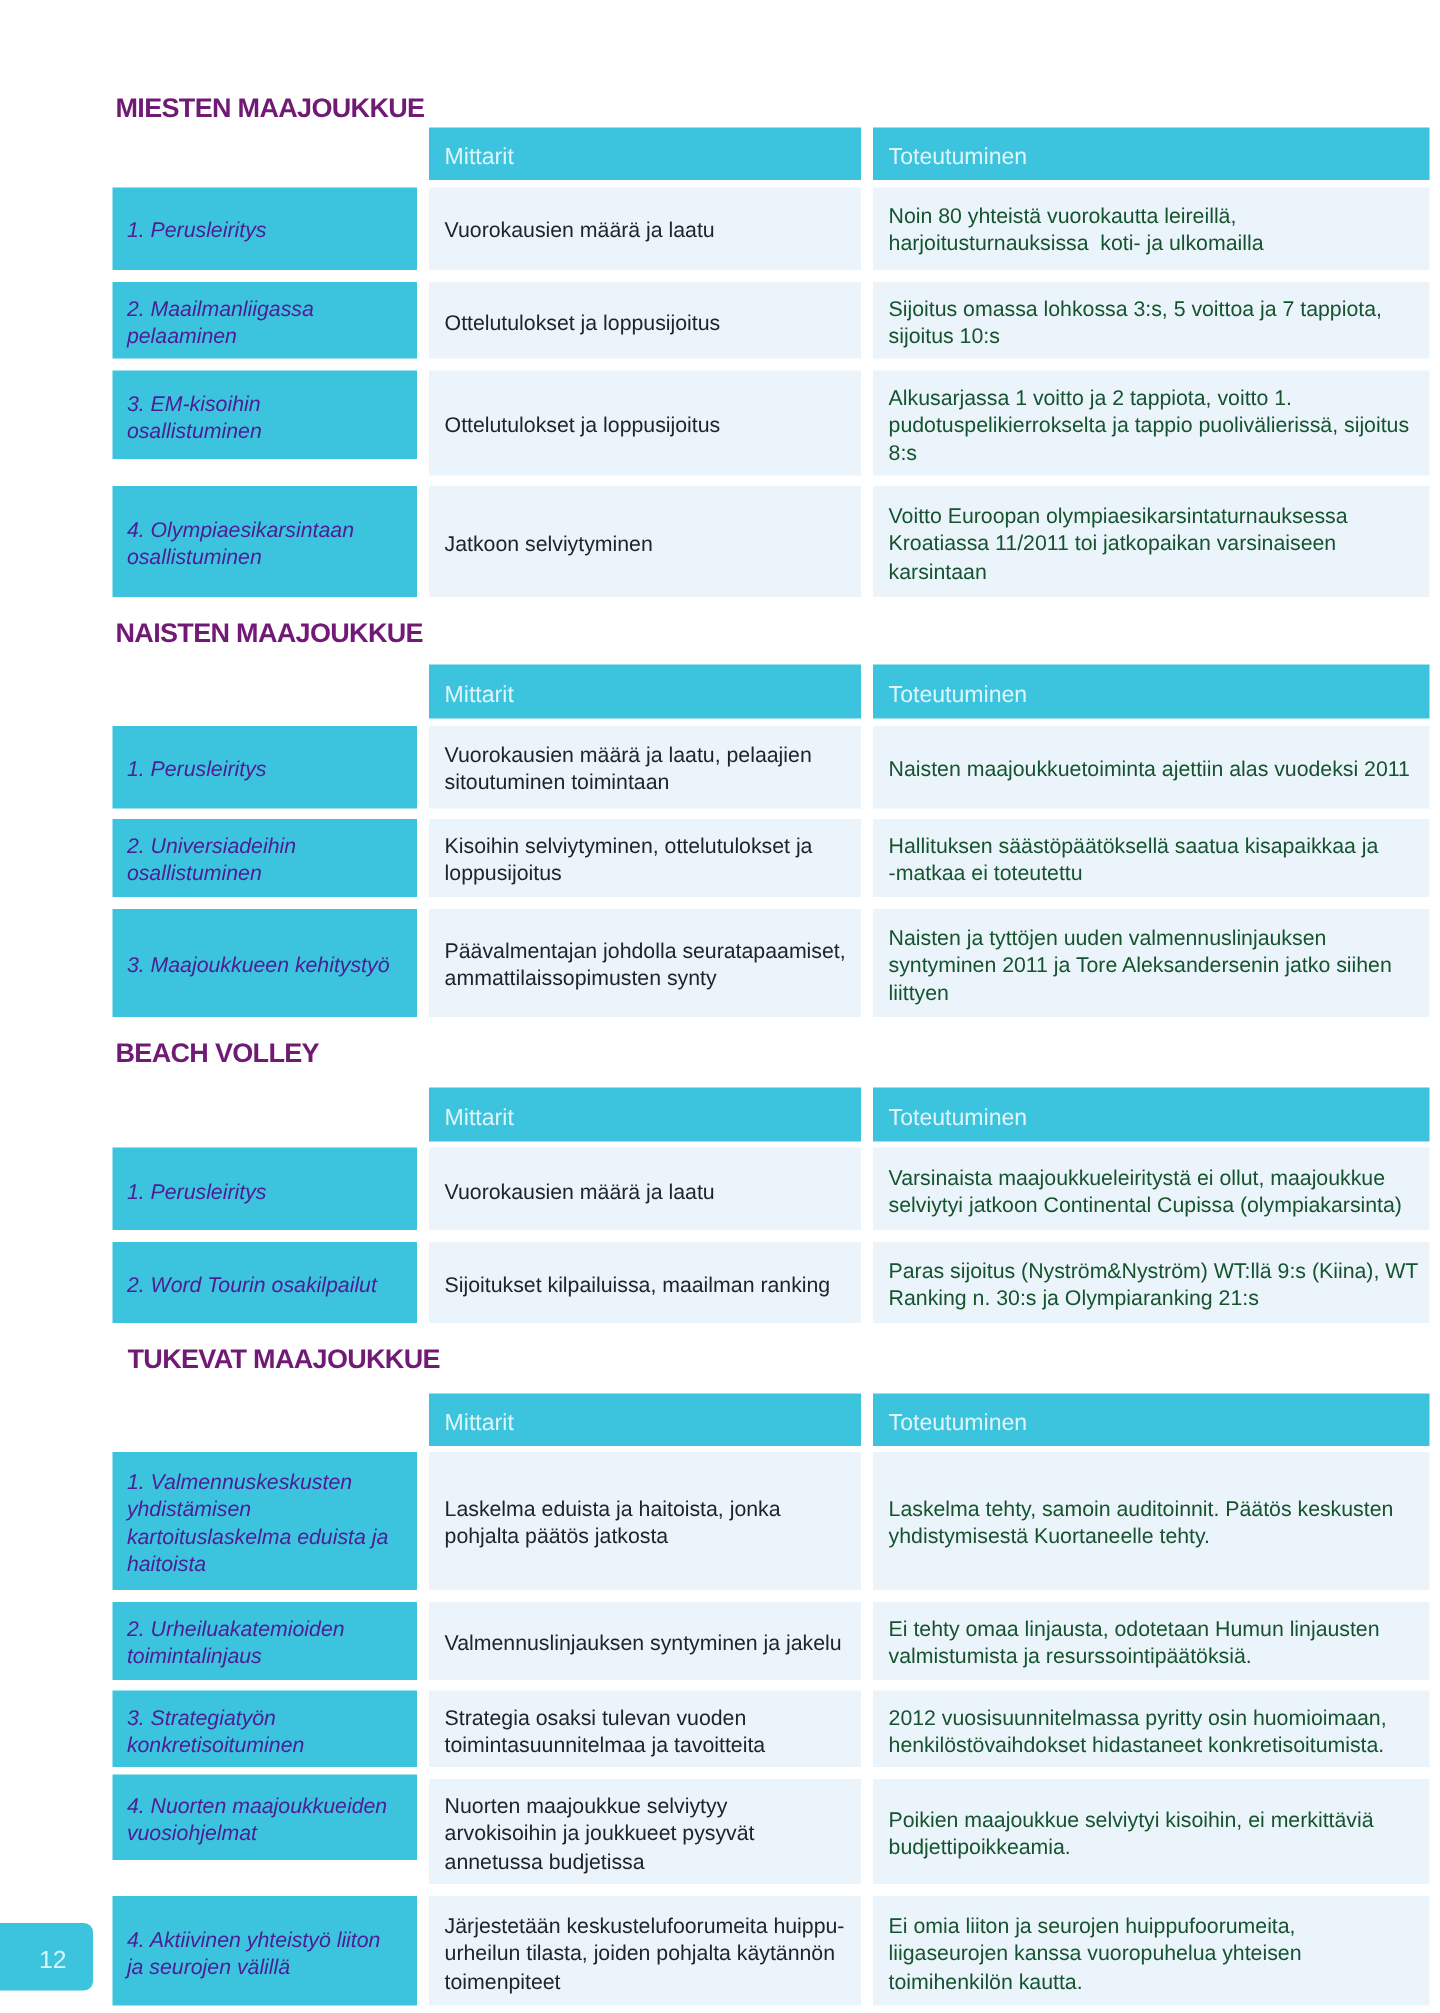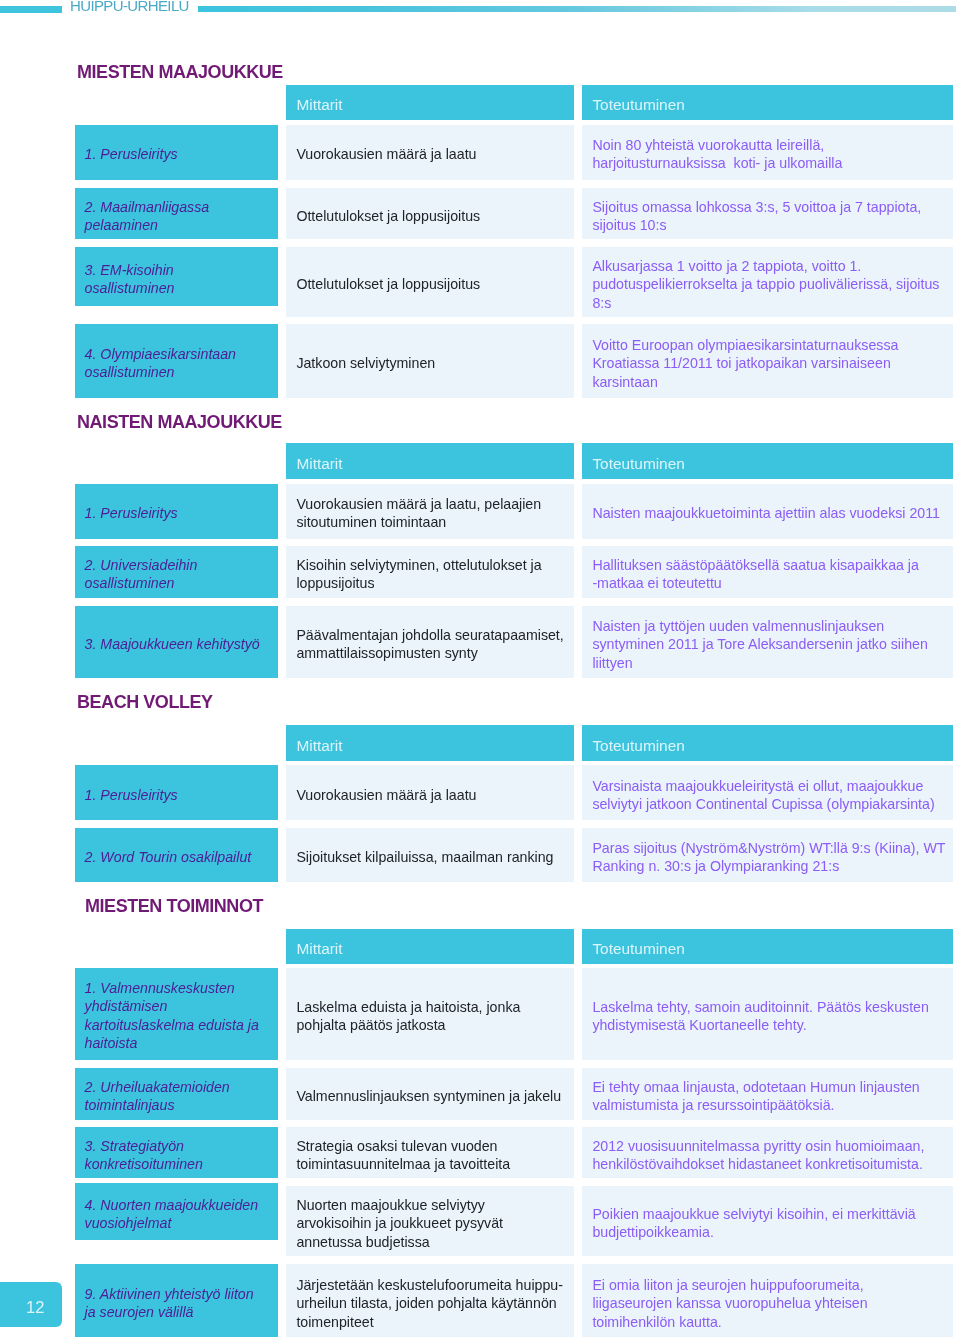--- a/index.html
+++ b/index.html
@@ -27,39 +27,34 @@
   .c2{left:286.1px;width:287.7px;}
   .c3{left:581.5px;width:371.5px;}
   .hdr{background:#3CC4DE;}
   .c2.body,.c3.body{background:#EBF4FB;}
 
   .tx{position:absolute;left:0;width:100%;top:50%;
       transform:translateY(calc(-50% + 2.3px));will-change:transform;
       font-size:14.2px;line-height:18.4px;white-space:pre;box-sizing:border-box;}
   .c1 .tx{padding-left:9.6px;padding-right:14px;color:#4c1d95;font-style:italic;}
   .c2 .tx{padding-left:10.4px;padding-right:8px;color:#20242A;}
-  .c3 .tx{padding-left:10.4px;padding-right:8px;color:#8b5cf6;}
+  .c3 .tx{padding-left:10.4px;padding-right:8px;color:#14532d;}
   .hdr .tx{color:#DDF5FB;font-size:15.4px;line-height:19px;transform:translateY(calc(-50% + 2.7px));}
 
   
   .pagenum{position:absolute;left:-20px;top:1282px;width:81.6px;height:45px;background:#3CC4DE;
            border-radius:6px;}
   .pagenum span{position:absolute;will-change:transform;right:17.4px;top:16.6px;font-size:16.5px;color:#DDF4FA;
                 line-height:16.5px;}
 </style>
 </head>
 <body>
 
 <div class="page">
 
-  <div class="runhead">
-    <div class="rh-bar-l"></div>
-    <div class="rh-title">HUIPPU-URHEILU</div>
-    <div class="rh-bar-r"></div>
-  </div>
 
   <section class="sec">
     <div class="sec-title" style="left:77.00px;top:64.30px">MIESTEN MAAJOUKKUE</div>
     <div class="cell c2 hdr" style="top:84.5px;height:35.9px">
         <div class="tx">Mittarit</div>
       </div>
     <div class="cell c3 hdr" style="top:84.5px;height:35.9px">
         <div class="tx">Toteutuminen</div>
       </div>
     <div class="cell c1" style="top:124.6px;height:55.1px">
@@ -174,21 +169,21 @@
       </div>
     <div class="cell c2 body" style="top:827.6px;height:54.0px">
         <div class="tx">Sijoitukset kilpailuissa, maailman ranking</div>
       </div>
     <div class="cell c3 body" style="top:827.6px;height:54.0px">
         <div class="tx">Paras sijoitus (Nyström&amp;Nyström) WT:llä 9:s (Kiina), WT
 Ranking n. 30:s ja Olympiaranking 21:s</div>
       </div>
   </section>
   <section class="sec">
-    <div class="sec-title" style="left:85.20px;top:898.40px">MIESTEN TOIMINNOT</div>
+    <div class="sec-title" style="left:85.20px;top:898.40px">TUKEVAT MAAJOUKKUE</div>
     <div class="cell c2 hdr" style="top:928.5px;height:35.9px">
         <div class="tx">Mittarit</div>
       </div>
     <div class="cell c3 hdr" style="top:928.5px;height:35.9px">
         <div class="tx">Toteutuminen</div>
       </div>
     <div class="cell c1" style="top:968.3px;height:92.2px">
         <div class="tx">1. Valmennuskeskusten
 yhdistämisen
 kartoituslaskelma eduista ja
@@ -232,21 +227,21 @@
     <div class="cell c2 body" style="top:1186.4px;height:70.0px">
         <div class="tx">Nuorten maajoukkue selviytyy
 arvokisoihin ja joukkueet pysyvät
 annetussa budjetissa</div>
       </div>
     <div class="cell c3 body" style="top:1186.4px;height:70.0px">
         <div class="tx">Poikien maajoukkue selviytyi kisoihin, ei merkittäviä
 budjettipoikkeamia.</div>
       </div>
     <div class="cell c1" style="top:1264.2px;height:73.3px">
-        <div class="tx">9. Aktiivinen yhteistyö liiton
+        <div class="tx">4. Aktiivinen yhteistyö liiton
 ja seurojen välillä</div>
       </div>
     <div class="cell c2 body" style="top:1264.2px;height:73.3px">
         <div class="tx">Järjestetään keskustelufoorumeita huippu-
 urheilun tilasta, joiden pohjalta käytännön
 toimenpiteet</div>
       </div>
     <div class="cell c3 body" style="top:1264.2px;height:73.3px">
         <div class="tx">Ei omia liiton ja seurojen huippufoorumeita,
 liigaseurojen kanssa vuoropuhelua yhteisen

